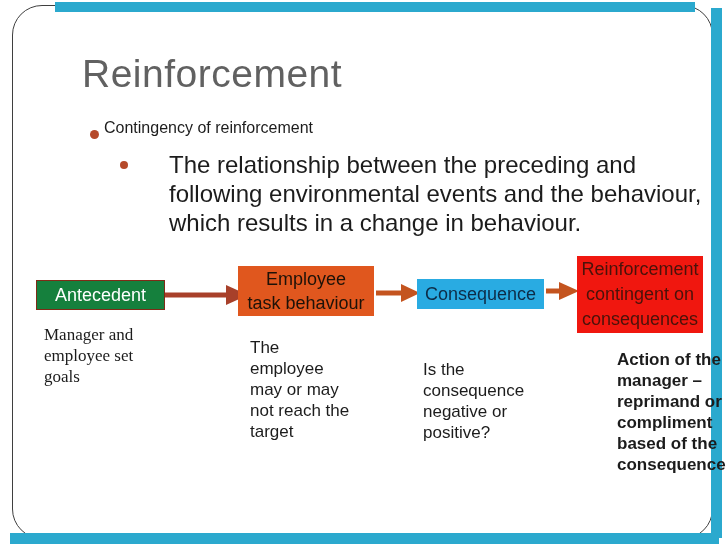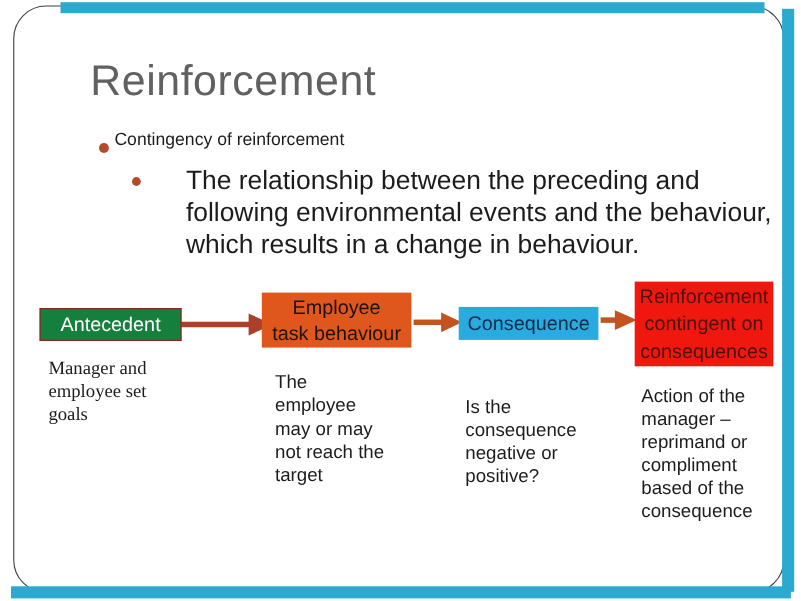--- a/index.html
+++ b/index.html
@@ -48,21 +48,21 @@
 
   .arrows{position:absolute;left:0;top:0;width:728px;height:546px;z-index:3;pointer-events:none;}
 
   .note{
     position:absolute;font-size:17px;line-height:21px;color:#1c1c1c;
     white-space:pre-line;z-index:3;
   }
   .n1{left:44px;top:324px;font-family:Liberation Serif, serif;}
   .n2{left:250px;top:337px;}
   .n3{left:423px;top:343px;margin-top:16px;}
-  .n4{left:583px;top:349px;}
+  .n4{left:617px;top:349px;font-weight:bold;}
 </style>
 </head>
 <body>
 
 <div>
 
   <div class="frame"></div>
   <div class="bar bar-top"></div>
   <div class="bar bar-right"></div>
   <div class="bar bar-bottom"></div>

